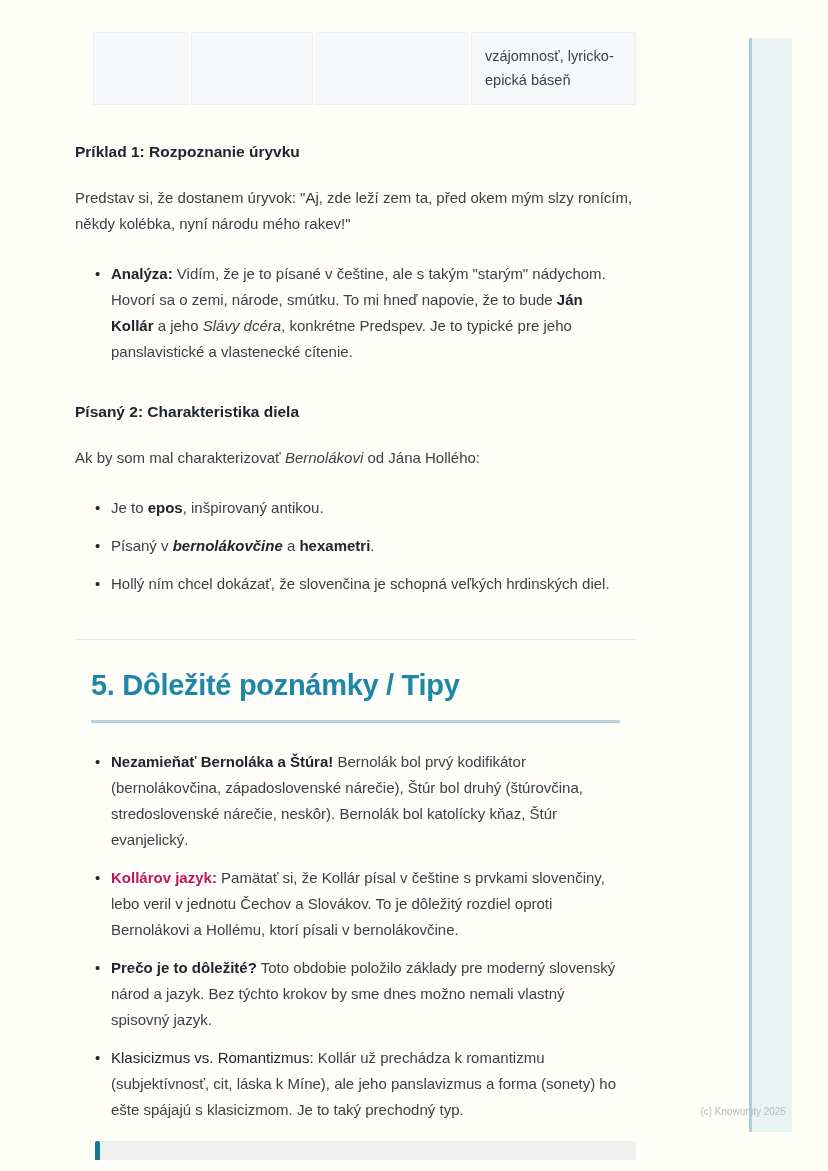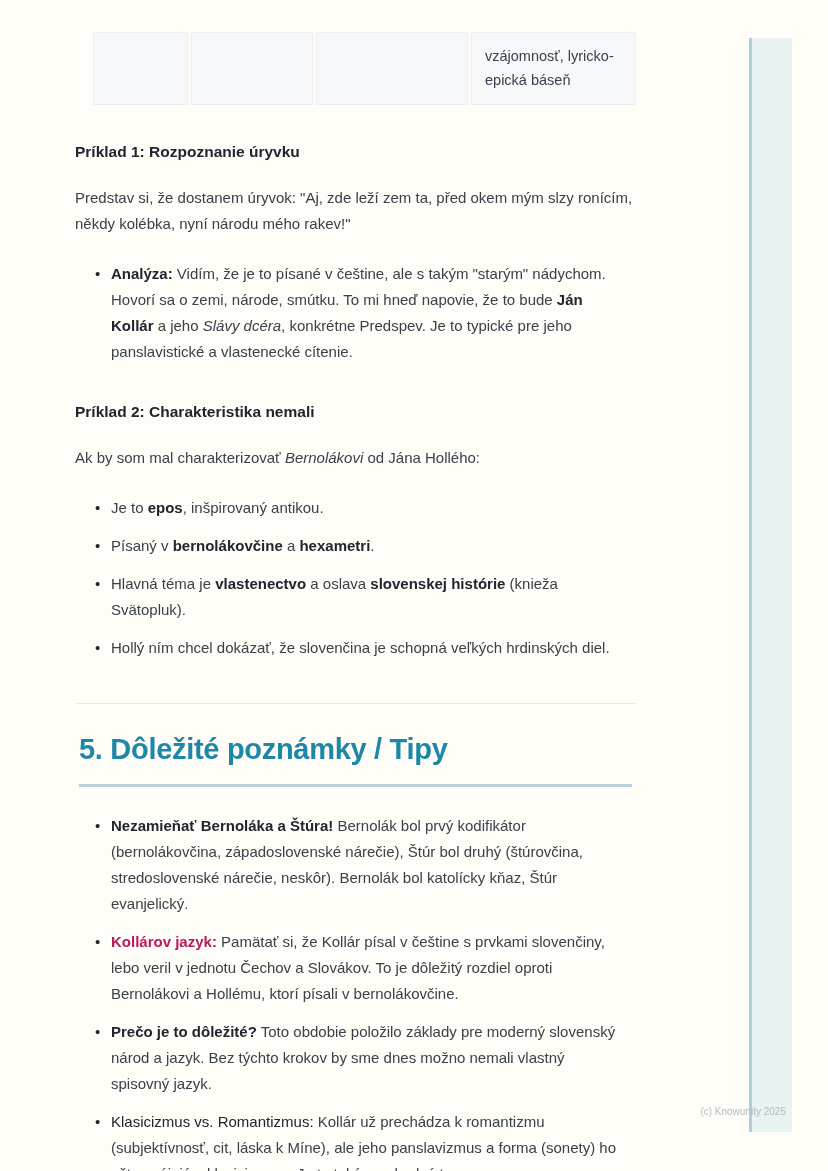--- a/index.html
+++ b/index.html
@@ -49,21 +49,21 @@
     font-size:15px;line-height:26px;
   }
   ul.doc-list li::before{
     content:"\2022";position:absolute;left:4px;top:0;
     color:#20252e;font-size:15px;
   }
   hr.divider{
     border:none;border-top:1px solid #e7e9ec;margin:42px 0 0;
   }
   h2.tips-heading{
-    margin:26px 4px 0;padding:0 0 16px;
+    margin:26px 16px 0;padding:0 0 16px;
     font-size:29px;line-height:38px;font-weight:700;letter-spacing:-0.3px;
     color:var(--accent-teal);
     border-bottom:3px solid var(--heading-underline);
   }
   ul.tips-list{margin-top:26px;}
   
   .quote-frag{
     margin:18px 0 0 20px;height:19px;display:flex;
   }
   .quote-frag .bar{width:5px;background:var(--quote-bar);border-radius:2px 2px 0 0;}
@@ -96,28 +96,27 @@
   </div>
 
   <h4 class="example">Príklad 1: Rozpoznanie úryvku</h4>
 
   <p class="body"><span>Predstav si, že dostanem úryvok: "Aj, zde leží zem ta, před okem mým slzy ronícím, někdy kolébka, nyní národu mého rakev!"</span></p>
 
   <ul class="doc-list">
     <li><span style="font-weight: 700; color: rgb(32, 37, 46);">Analýza:</span><span> Vidím, že je to písané v češtine, ale s takým "starým" nádychom. Hovorí sa o zemi, národe, smútku. To mi hneď napovie, že to bude </span><span style="font-weight: 700; color: rgb(32, 37, 46);">Ján Kollár</span><span> a jeho </span><span style="font-style: italic;">Slávy dcéra</span><span>, konkrétne Predspev. Je to typické pre jeho panslavistické a vlastenecké cítenie.</span></li>
   </ul>
 
-  <h4 class="example">Príklad 2: Charakteristika nemali</h4>
+  <h4 class="example">Písaný 2: Charakteristika diela</h4>
 
   <p class="body"><span>Ak by som mal charakterizovať </span><span style="font-style: italic;">Bernolákovi</span><span> od Jána Hollého:</span></p>
 
   <ul class="doc-list">
     <li><span>Je to </span><span style="font-weight: 700; color: rgb(32, 37, 46);">epos</span><span>, inšpirovaný antikou.</span></li>
-    <li><span>Písaný v </span><span style="font-weight: 700; color: rgb(32, 37, 46);">bernolákovčine</span><span> a </span><span style="font-weight: 700; color: rgb(32, 37, 46);">hexametri</span><span>.</span></li>
-    <li><span>Hlavná téma je </span><span style="font-weight: 700; color: rgb(32, 37, 46);">vlastenectvo</span><span> a oslava </span><span style="font-weight: 700; color: rgb(32, 37, 46);">slovenskej histórie</span><span> (knieža Svätopluk).</span></li>
+    <li><span>Písaný v </span><span style="font-weight: 700; color: rgb(32, 37, 46); font-style: italic;">bernolákovčine</span><span> a </span><span style="font-weight: 700; color: rgb(32, 37, 46);">hexametri</span><span>.</span></li>
     <li><span>Hollý ním chcel dokázať, že slovenčina je schopná veľkých hrdinských diel.</span></li>
   </ul>
 
   <hr class="divider">
 
   <h2 class="tips-heading">5. Dôležité poznámky / Tipy</h2>
 
   <ul class="doc-list tips-list">
     <li><span style="font-weight: 700; color: rgb(32, 37, 46); text-align: center;">Nezamieňať Bernoláka a Štúra!</span><span> Bernolák bol prvý kodifikátor (bernolákovčina, západoslovenské nárečie), Štúr bol druhý (štúrovčina, stredoslovenské nárečie, neskôr). Bernolák bol katolícky kňaz, Štúr evanjelický.</span></li>
     <li><span style="font-weight: 700; color: #be185d;">Kollárov jazyk:</span><span> Pamätať si, že Kollár písal v češtine s prvkami slovenčiny, lebo veril v jednotu Čechov a Slovákov. To je dôležitý rozdiel oproti Bernolákovi a Hollému, ktorí písali v bernolákovčine.</span></li>

